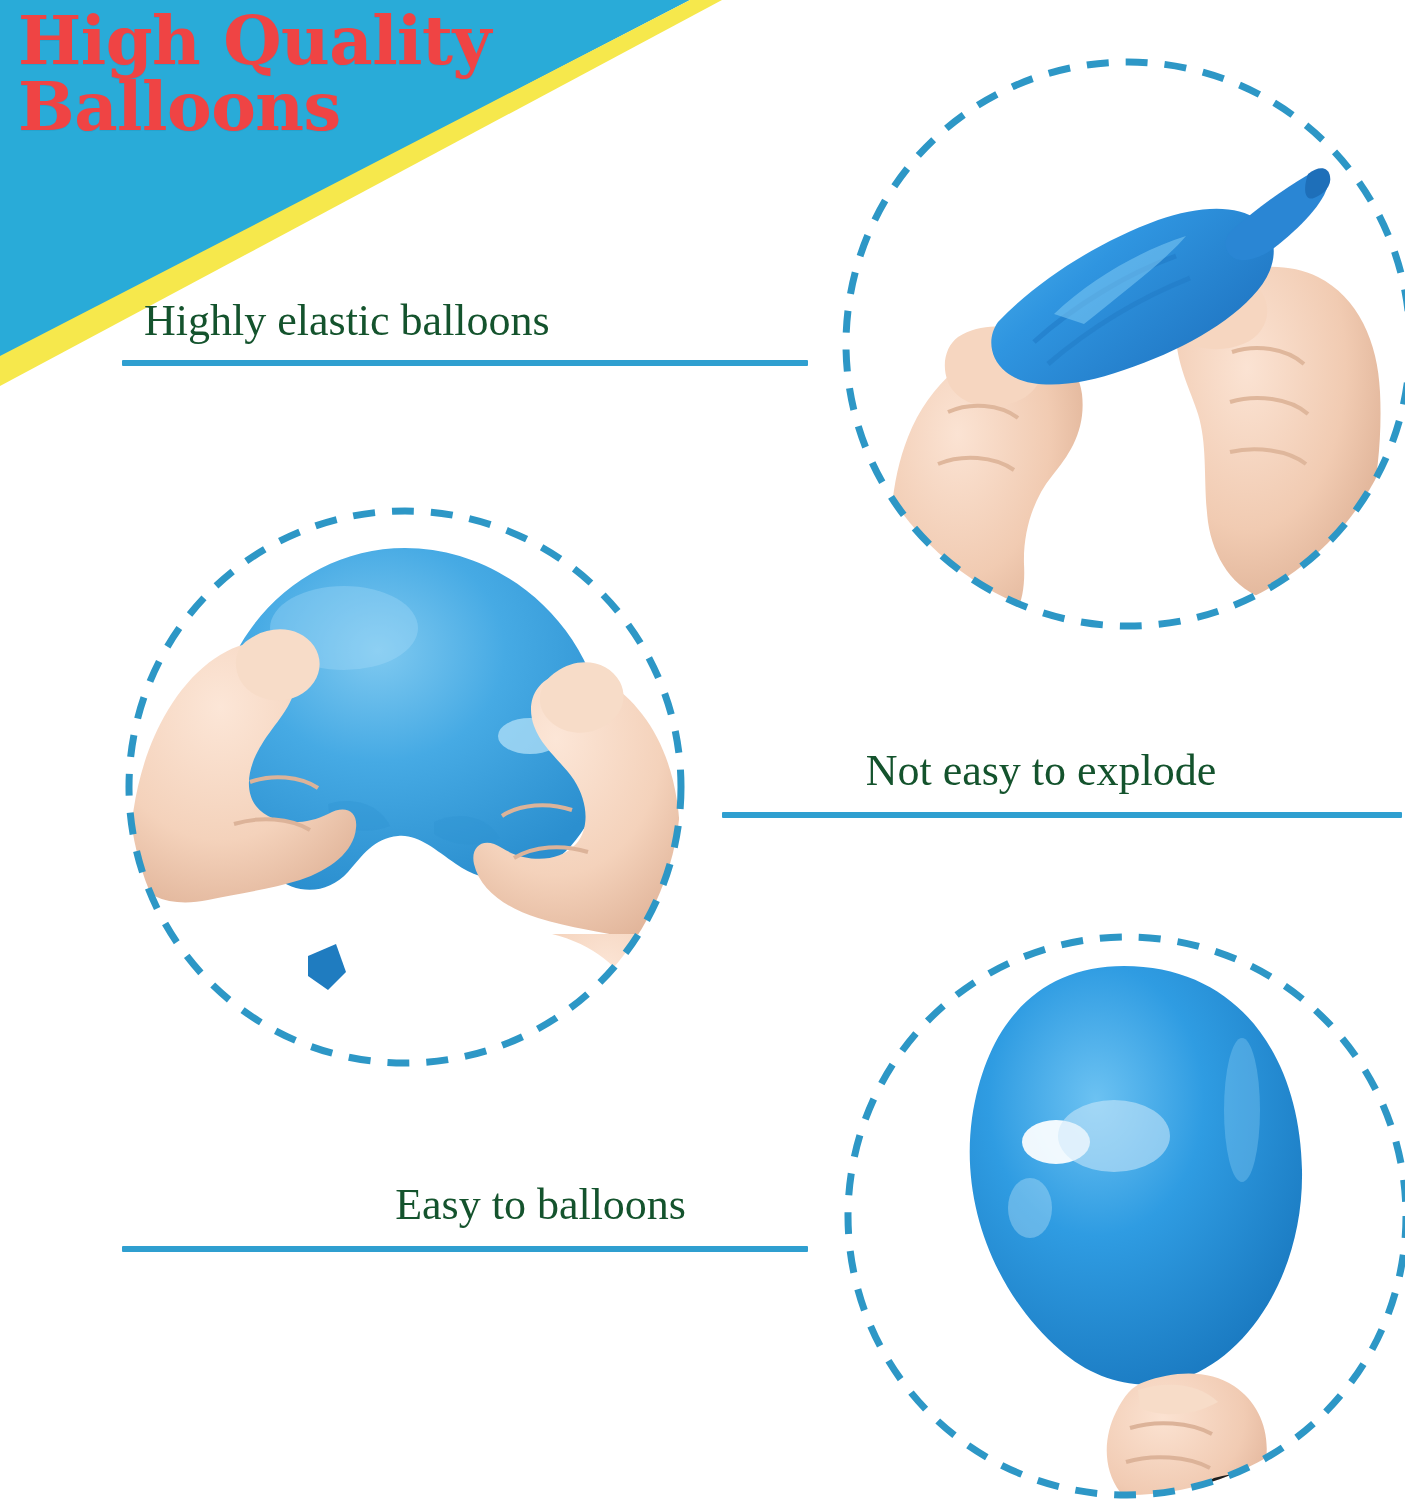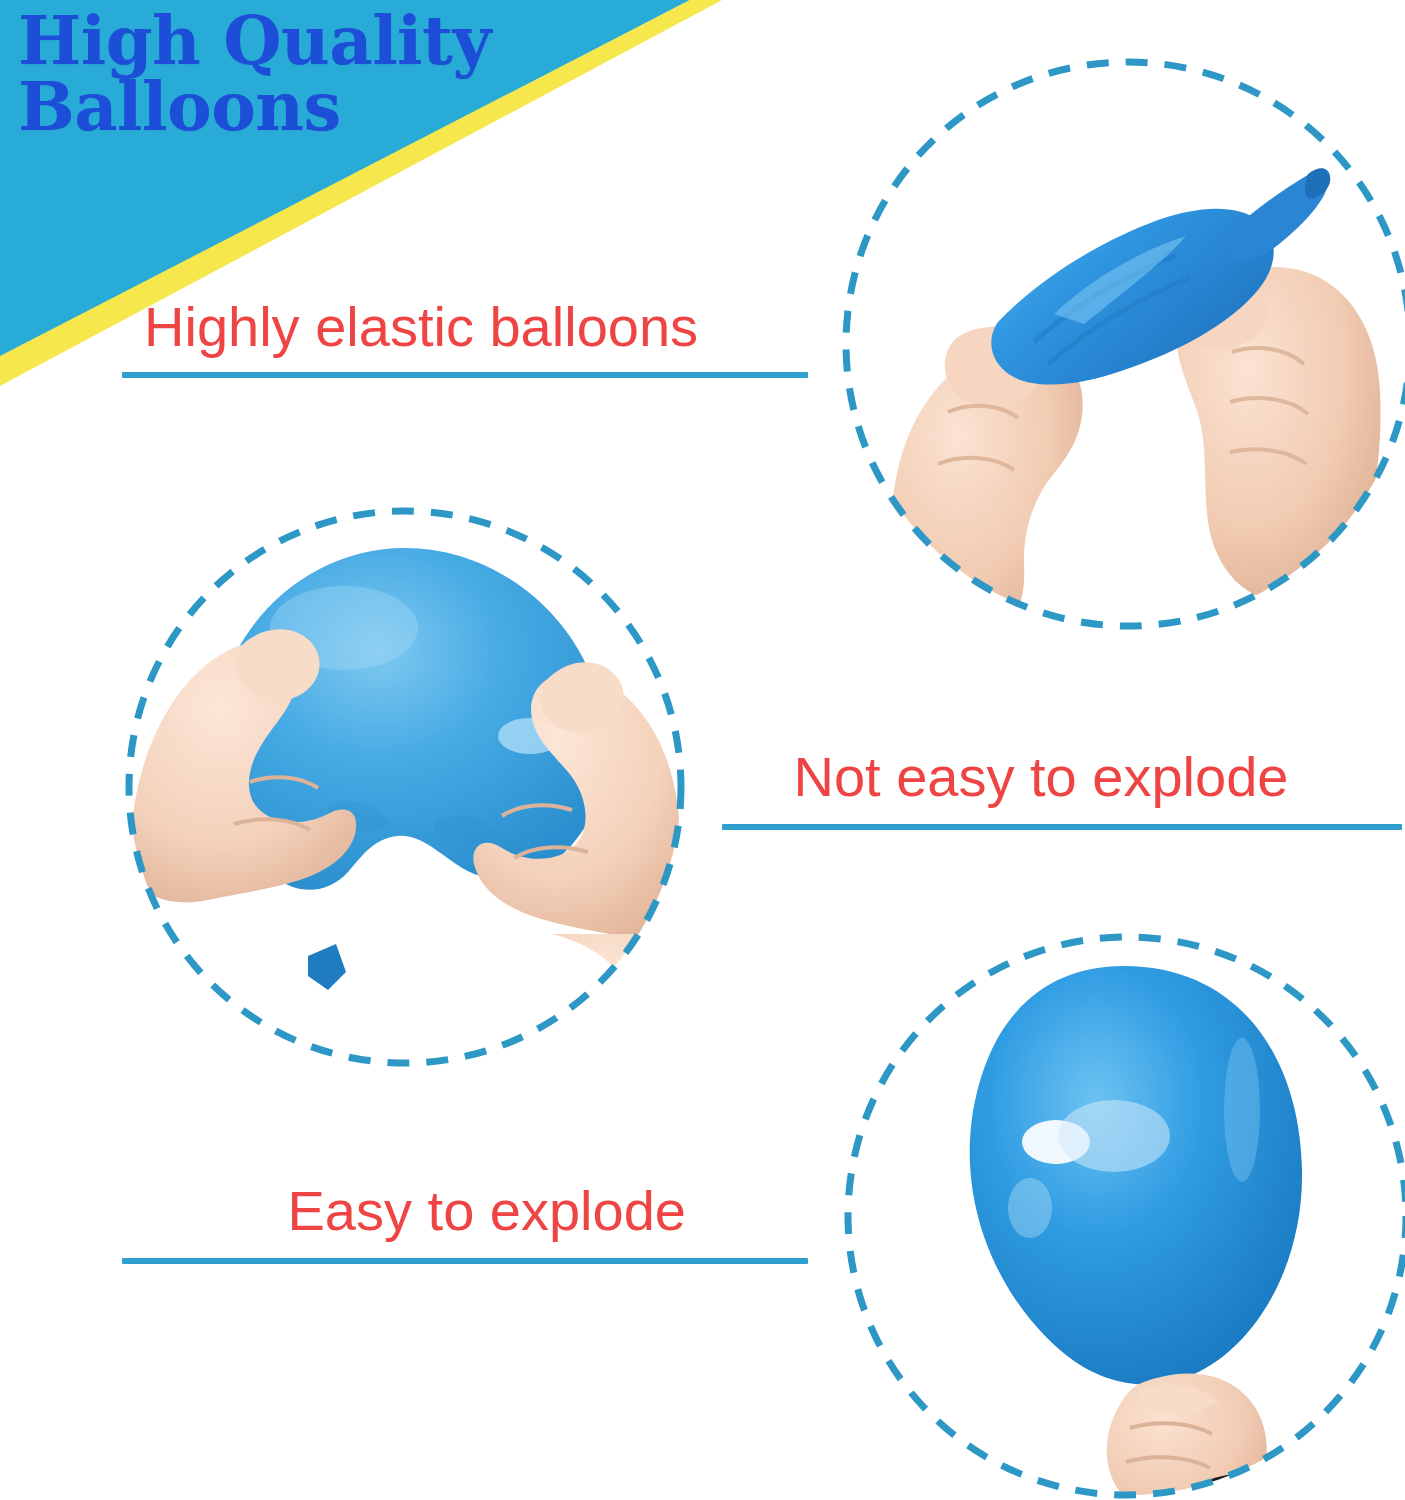--- a/index.html
+++ b/index.html
@@ -10,37 +10,37 @@
     overflow:hidden;
     position:relative;
   }
   .stage{position:absolute;inset:0;width:1405px;height:1500px;background:#fff;}
 
   
   .banner{position:absolute;left:0;top:0;width:740px;height:400px;}
   .banner svg{display:block;width:740px;height:400px;}
   .banner-title{
     position:absolute;left:18px;top:8px;width:560px;
-    color:#1d4ed8;
+    color:#ef4444;
     font-family:"DejaVu Serif", serif;
     font-weight:700;
     font-size:67px;
     line-height:0.98;
     letter-spacing:-0.5px;
     text-shadow:0 1px 0 rgba(0,0,0,.05);
     white-space:pre-line;
   }
 
   
   .caption{position:absolute;}
   .caption .cap-text{
-    font-family:Liberation Sans, sans-serif;
+    font-family:Liberation Serif, serif;
     font-weight:400;
-    color:#ef4444;
-    font-size:56px;
+    color:#14532d;
+    font-size:44px;
     line-height:1.04;
     white-space:nowrap;
     -webkit-font-smoothing:antialiased;
   }
   .rule{height:6px;background:#2f9fd0;border-radius:1px;}
 
   #cap1{left:122px;top:298px;width:686px;}
   #cap1 .cap-text{text-align:left;padding-left:22px;}
   #cap1 .rule{margin-top:16px;width:686px;}
 
@@ -81,21 +81,21 @@
     <div class="cap-text">Highly elastic balloons</div>
     <div class="rule"></div>
   </div>
 
   <div class="caption" id="cap2">
     <div class="cap-text">Not easy to explode</div>
     <div class="rule"></div>
   </div>
 
   <div class="caption" id="cap3">
-    <div class="cap-text">Easy to explode</div>
+    <div class="cap-text">Easy to balloons</div>
     <div class="rule"></div>
   </div>
 
   <div class="circle" id="photo-stretch">
     <svg class="photo-svg" width="580" height="585" viewBox="0 0 580 585">
       <defs>
         <radialGradient id="skinA" cx="35%" cy="30%" r="80%">
           <stop offset="0%" stop-color="#fbe3d3"></stop>
           <stop offset="60%" stop-color="#f1cbb2"></stop>
           <stop offset="100%" stop-color="#dcae92"></stop>

